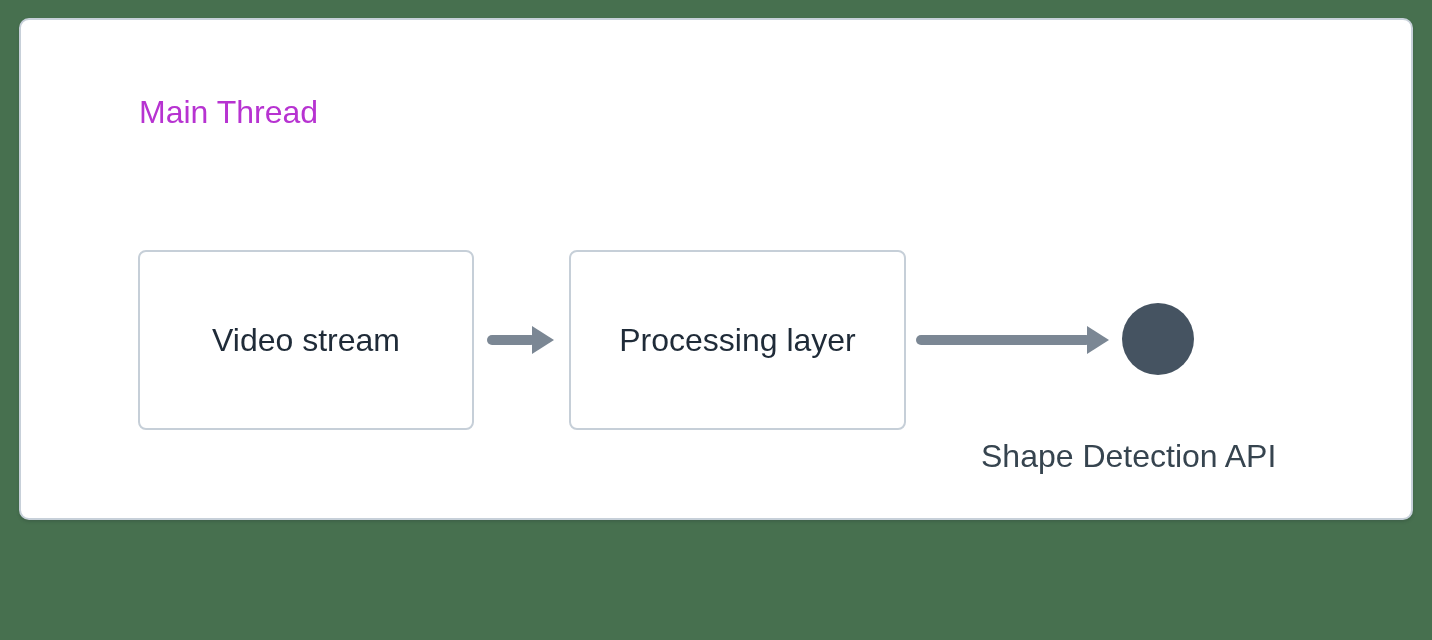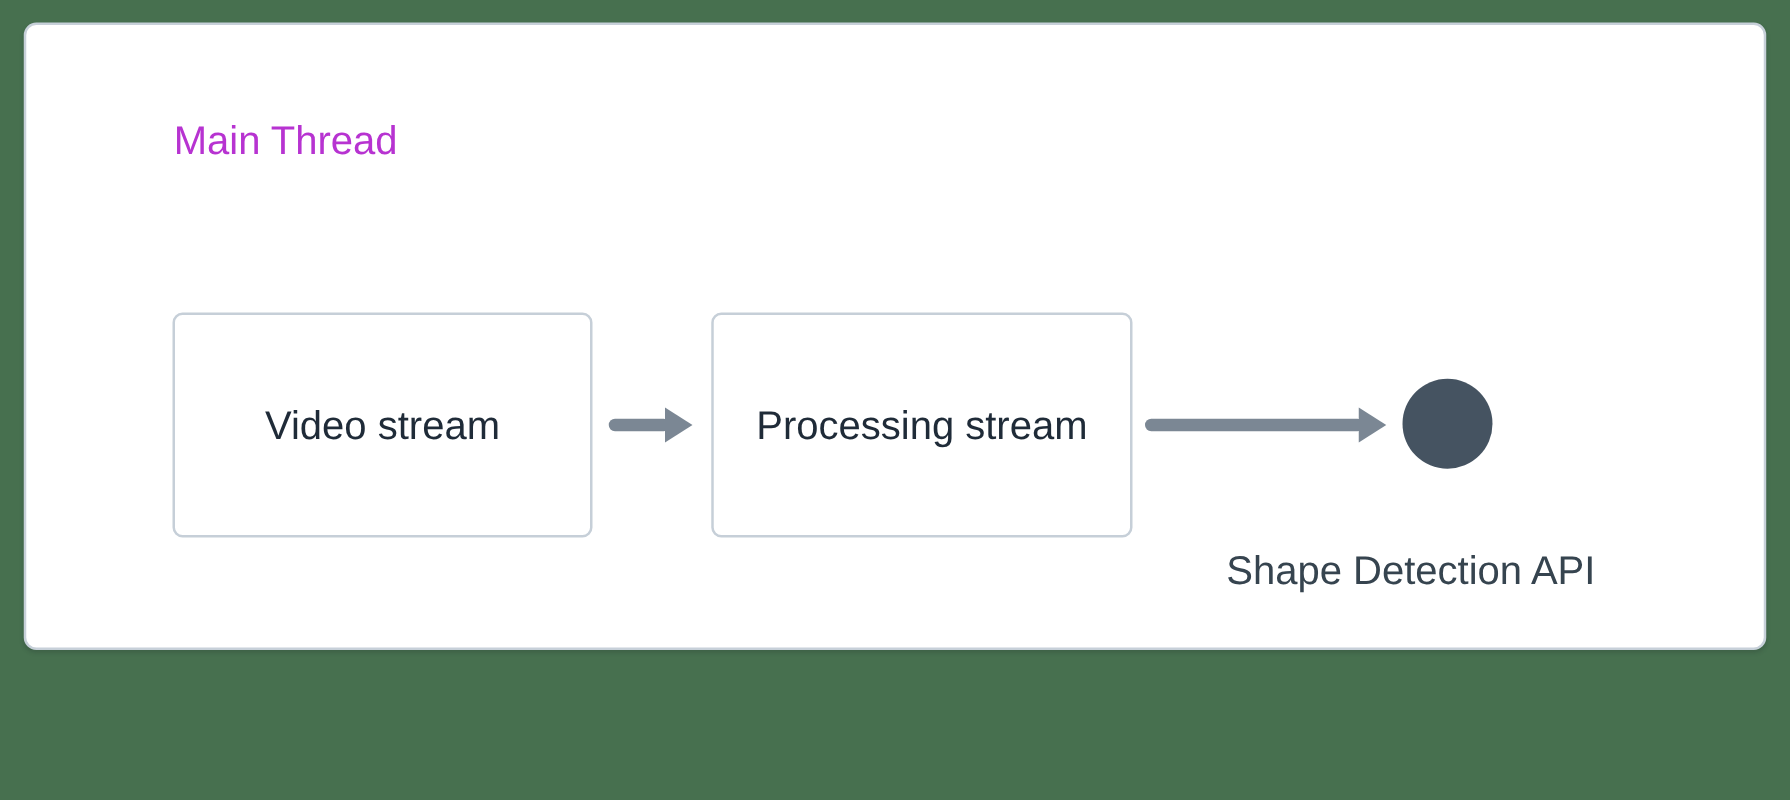--- a/index.html
+++ b/index.html
@@ -122,21 +122,21 @@
     <div class="node node-video">
       <span>Video stream</span>
     </div>
 
     <div class="arrow arrow-1">
       <div class="shaft"></div>
       <div class="head"></div>
     </div>
 
     <div class="node node-processing">
-      <span>Processing stream</span>
+      <span>Processing layer</span>
     </div>
 
     <div class="arrow arrow-2">
       <div class="shaft"></div>
       <div class="head"></div>
     </div>
 
     <div class="endpoint-circle"></div>
 
     <div class="endpoint-label">Shape Detection API</div>

